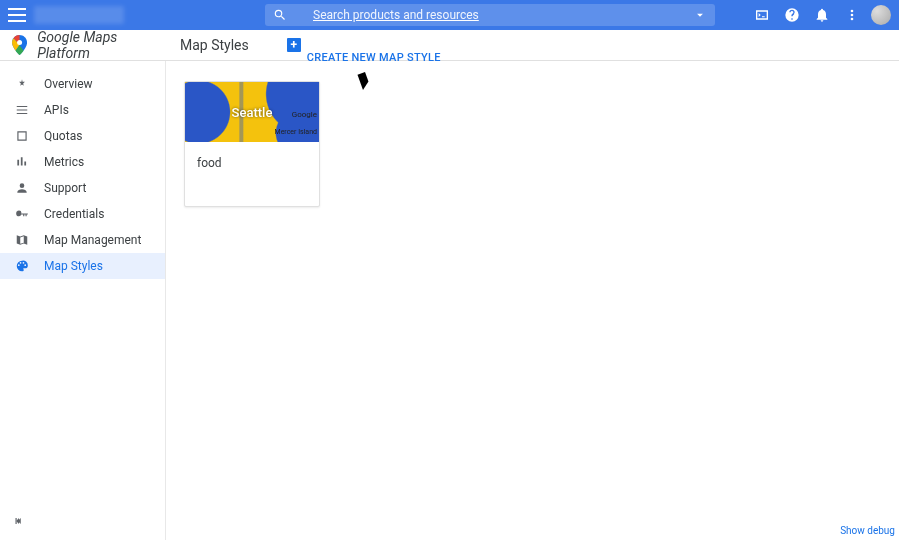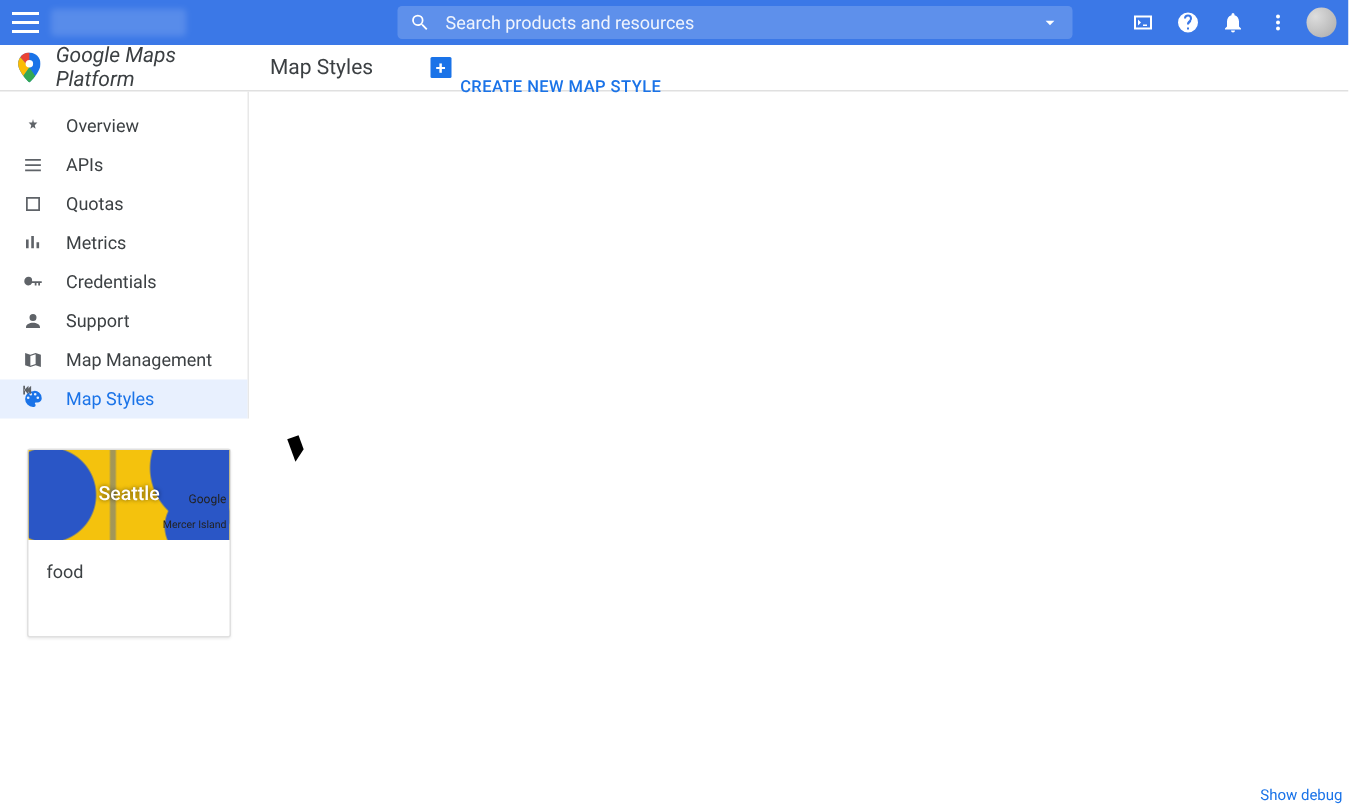--- a/index.html
+++ b/index.html
@@ -5,40 +5,40 @@
 * { margin: 0; padding: 0; box-sizing: border-box; font-family: Roboto, Arial, sans-serif; }
 body { background: #fff; width: 899px; height: 540px; overflow: hidden; position: relative; }
 
 
 .topbar { height: 30px; background: #3b78e7; display: flex; align-items: center; color: #fff; padding: 0 8px; gap: 8px; }
 .topbar .hamburger { width: 18px; height: 14px; display: flex; flex-direction: column; justify-content: space-between; cursor: pointer; }
 .topbar .hamburger span { display: block; height: 2px; background: #fff; }
 .topbar .brand { font-size: 14px; font-weight: 400; }
 .topbar .project-chip { width: 90px; height: 18px; background: rgba(255,255,255,0.15); border-radius: 2px; filter: blur(2px); }
 .topbar .spacer-a { width: 125px; }
-.topbar .searchbox { flex: 0 0 450px; height: 22px; background: rgba(255,255,255,0.18); border-radius: 3px; display: flex; align-items: center; padding: 0 8px; gap: 10px; }
+.topbar .searchbox { flex: 0 0 450px; height: 22px; background: rgba(255,255,255,0.18); border-radius: 3px; display: flex; align-items: center; padding: 0 8px; gap: 26px; text-decoration: underline; }
 .topbar .searchbox svg { fill: #fff; width: 14px; height: 14px; flex-shrink: 0; }
 .topbar .searchbox .placeholder { color: rgba(255,255,255,0.9); font-size: 12px; flex: 1; }
 .topbar .searchbox .chev { margin-left: auto; }
 .topbar .grow { flex: 1; }
 .topbar .icon-btn { width: 22px; height: 22px; display: flex; align-items: center; justify-content: center; cursor: pointer; }
 .topbar .icon-btn svg { fill: #fff; width: 16px; height: 16px; }
 .topbar .avatar { width: 20px; height: 20px; border-radius: 50%; background: radial-gradient(circle at 30% 30%, #ddd, #aaa); }
 
 
 .section-header { height: 31px; border-bottom: 1px solid #e0e0e0; display: flex; align-items: center; }
 .section-header .product { width: 166px; display: flex; align-items: center; gap: 10px; padding-left: 12px; font-size: 14px; color: #3c4043; font-style: italic; }
 .pin-logo { width: 16px; height: 20px; }
 .section-header .page-title { font-size: 14px; color: #3c4043; padding-left: 14px; }
 .section-header .create-btn { display: flex; align-items: center; gap: 6px; margin-left: 38px; cursor: pointer; }
 .section-header .create-btn .plus { width: 14px; height: 14px; background: #1a73e8; color: #fff; display: flex; align-items: center; justify-content: center; font-size: 12px; font-weight: bold; border-radius: 1px; }
 .section-header .create-btn .label { color: #1a73e8; font-size: 11px; font-weight: 500; letter-spacing: 0.3px; margin-top: 25px; }
 
 
-.body-row { display: flex; height: calc(100% - 61px); flex-direction: column; }
+.body-row { display: flex; height: calc(100% - 61px); }
 .sidebar { width: 166px; border-right: 1px solid #e8e8e8; padding-top: 10px; position: relative; }
 .nav-item { height: 26px; display: flex; align-items: center; gap: 14px; padding-left: 14px; font-size: 12px; color: #3c4043; cursor: pointer; }
 .nav-item.active { background: #e8f0fe; color: #1a73e8; }
 .nav-item .nav-icon { width: 16px; height: 16px; display: flex; align-items: center; justify-content: center; }
 .nav-item .nav-icon svg { width: 14px; height: 14px; fill: #5f6368; }
 .nav-item.active .nav-icon svg { fill: #1a73e8; }
 .collapse-btn { position: absolute; bottom: 8px; left: 12px; cursor: pointer; }
 .collapse-btn svg { width: 14px; height: 14px; fill: #5f6368; }
 
 .main { flex: 1; padding: 20px 0 0 18px; position: relative; }
@@ -154,32 +154,32 @@
       <span class="nav-icon">
           <svg viewBox="0 0 24 24">
             <path d="M4 18h3V8H4v10zm6 0h3V4h-3v14zm6 0h3v-7h-3v7z"></path>
           </svg>
         </span>
       <span>Metrics</span>
     </div>
     <div class="nav-item">
       <span class="nav-icon">
           <svg viewBox="0 0 24 24">
+            <path d="M12 12a4 4 0 100-8 4 4 0 000 8zm0 2c-4 0-8 2-8 5v1h16v-1c0-3-4-5-8-5z"></path>
+          </svg>
+        </span>
+      <span>Support</span>
+    </div>
+    <div class="nav-item">
+      <span class="nav-icon">
+          <svg viewBox="0 0 24 24">
             <path d="M7 14a4 4 0 110-8 4 4 0 010 8zm3.9-3H22v2h-2v3h-2v-3h-2v3h-2v-3h-3.1A5 5 0 017 16a5 5 0 110-10 5 5 0 013.9 5z"></path>
           </svg>
         </span>
       <span>Credentials</span>
-    </div>
-    <div class="nav-item">
-      <span class="nav-icon">
-          <svg viewBox="0 0 24 24">
-            <path d="M12 12a4 4 0 100-8 4 4 0 000 8zm0 2c-4 0-8 2-8 5v1h16v-1c0-3-4-5-8-5z"></path>
-          </svg>
-        </span>
-      <span>Support</span>
     </div>
     <div class="nav-item">
       <span class="nav-icon">
           <svg viewBox="0 0 24 24">
             <path d="M15 4l-6 2-6-2v14l6 2 6-2 6 2V6l-6-2zM9 7.5l6-2v11l-6 2v-11z"></path>
           </svg>
         </span>
       <span>Map Management</span>
     </div>
     <div class="nav-item active">

